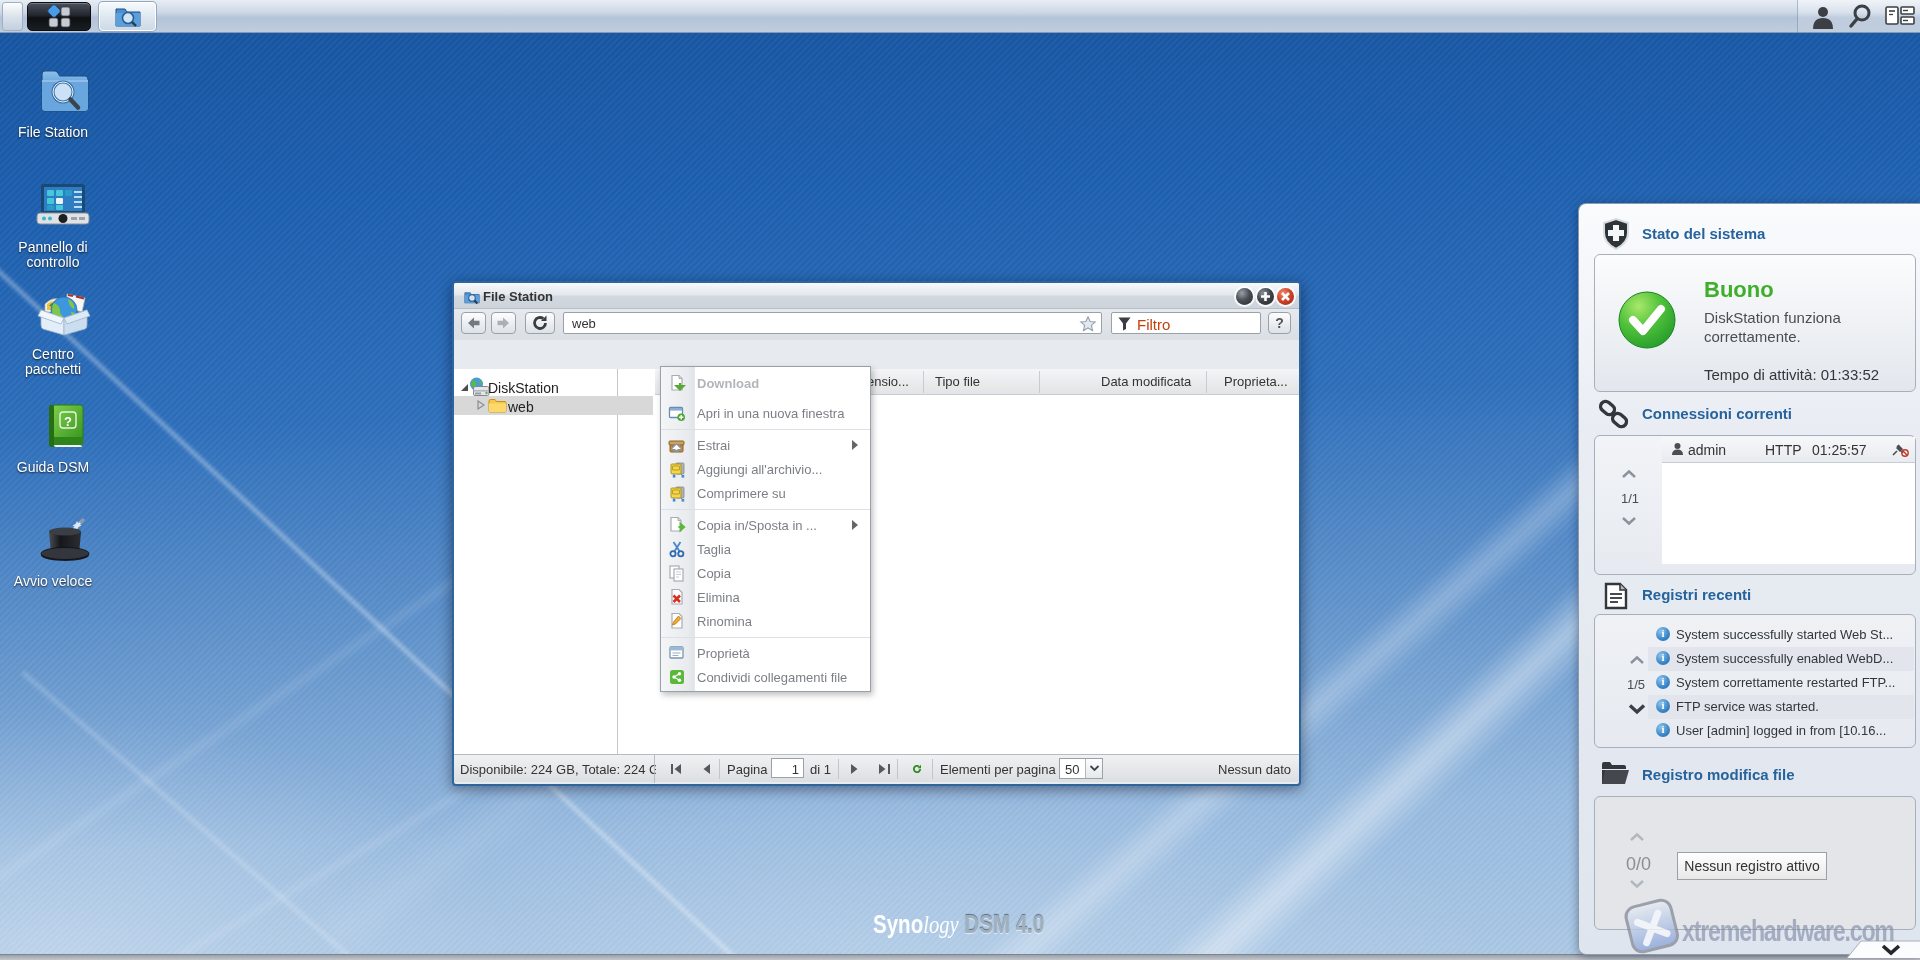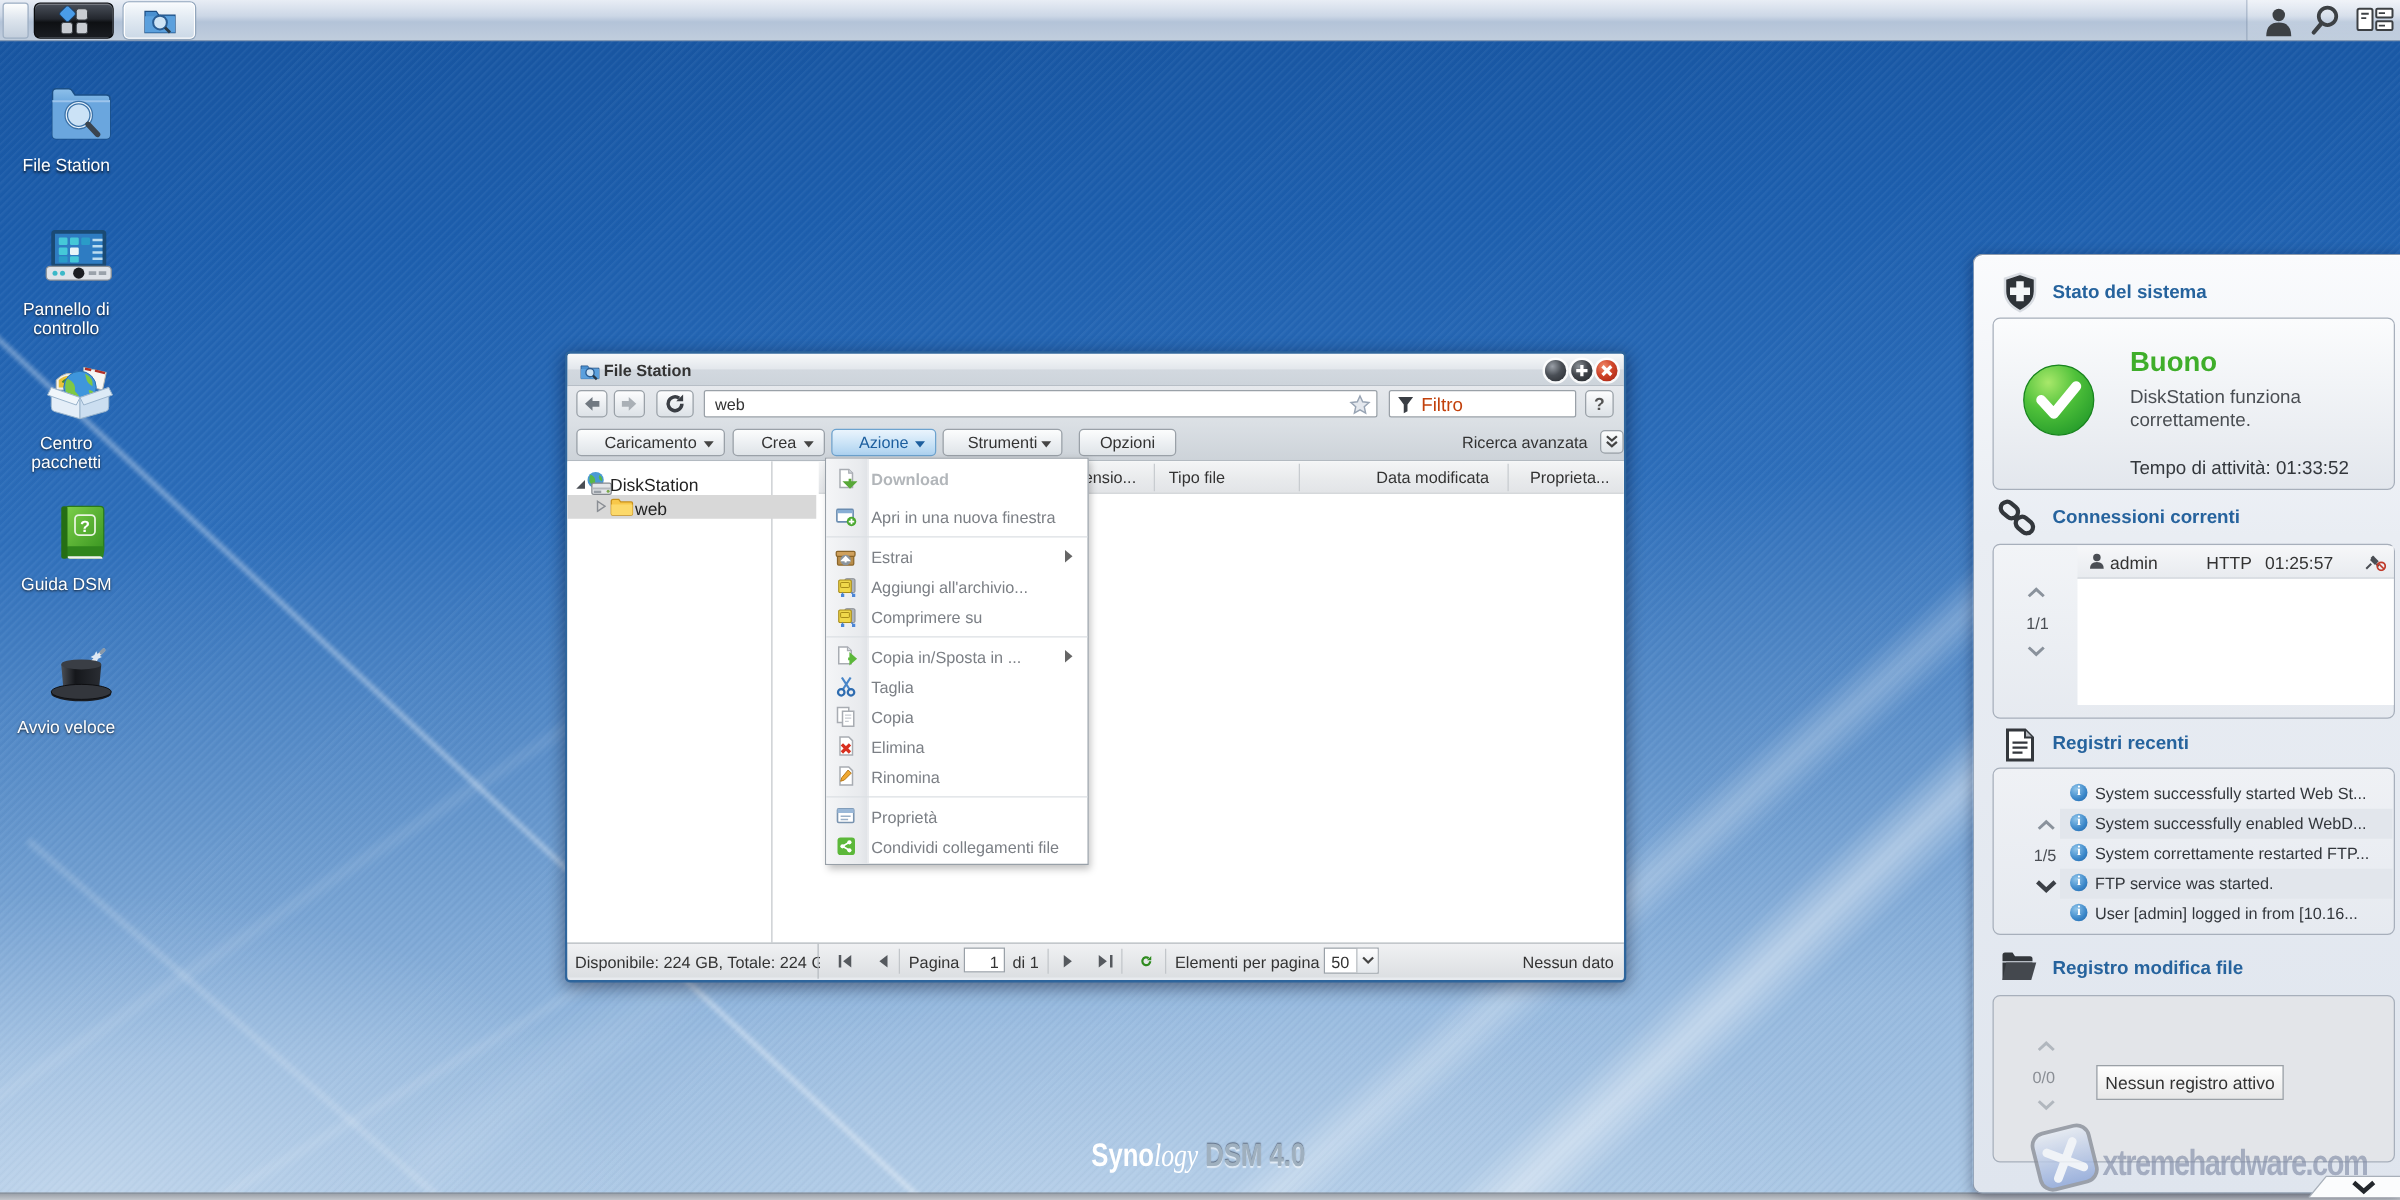--- a/index.html
+++ b/index.html
@@ -283,33 +283,20 @@
         </svg>
     </div>
     <div style="position:absolute; left:657px; top:3px; width:150px; height:22px; background:#fff; border:1px solid #9aa1a8; border-radius:2px;">
       <svg width="15" height="16" viewBox="0 0 15 16" style="position:absolute;left:5px;top:3px;">
           <path d="M1.5 1.5 L13.5 1.5 L9 7.5 L9 13 L6 14.5 L6 7.5 Z" fill="#3a3e44"></path>
         </svg>
       <div style="position:absolute;left:25px;top:3px;font-size:15px;color:#c2410c;">Filtro</div>
     </div>
     <div class="btn1" style="left:814px; width:23px; text-align:center; font-size:14px; font-weight:bold; color:#555; line-height:20px;">?</div>
   </div>
-  <div id="toolbar2">
-    <div class="tbtn" style="left:7px; width:119px; line-height:20px;">Caricamento<div class="arr"></div></div>
-    <div class="tbtn" style="left:132px; width:74px; line-height:20px;">Crea<div class="arr"></div></div>
-    <div class="tbtn" style="left:211px; width:84px; line-height:20px; background:linear-gradient(#eaf4fd,#cce4f7 50%,#add2f0); border-color:#6da3cf; color:#1c5e9e;">Azione<div class="arr" style="border-top-color:#1c5e9e;"></div></div>
-    <div class="tbtn" style="left:300px; width:96px; line-height:20px;">Strumenti<div class="arr"></div></div>
-    <div class="tbtn" style="left:409px; width:78px; line-height:20px;">Opzioni</div>
-    <div style="position:absolute; right:29px; top:6px; font-size:13px; color:#333;">Ricerca avanzata</div>
-    <div class="tbtn" style="left:826px; width:19px; height:19px; top:4px;">
-      <svg width="17" height="17" viewBox="0 0 17 17">
-          <path d="M4.5 4 L8.5 7.5 L12.5 4 M4.5 8.5 L8.5 12 L12.5 8.5" stroke="#444" stroke-width="1.8" fill="none"></path>
-        </svg>
-    </div>
-  </div>
   <div id="winbody">
     <div id="tree">
       <svg width="9" height="9" viewBox="0 0 9 9" style="position:absolute;left:6px;top:14px;">
           <path d="M8 1 L8 8 L1 8 Z" fill="#4a4e54"></path>
         </svg>
       <svg width="22" height="20" viewBox="0 0 22 20" style="position:absolute;left:14px;top:8px;">
         <circle cx="8.5" cy="7" r="6.5" fill="#4a9ad4"></circle>
         <path d="M4.5 2.5 Q9 4.5 8 9 Q11.5 12.5 9.8 13.2 Q5 11.5 3.5 8 Q3 4.5 4.5 2.5 Z" fill="#58b848"></path>
         <path d="M11.5 3 Q14.5 5 13.5 8 Q11 6.8 11 5 Z" fill="#58b848"></path>
         <rect x="5.5" y="9.5" width="15.5" height="9" rx="1.5" fill="#e4e6e9" stroke="#84888e" stroke-width="1"></rect>
@@ -591,21 +578,21 @@
   <svg width="30" height="26" viewBox="0 0 30 26" style="position:absolute;left:21px;top:556px;">
     <path d="M2 4 Q2 2 4 2 L10 2 L12 5 L24 5 Q26 5 26 7 L26 9 L2 9 Z" fill="#33373c"></path>
     <path d="M2 10 L26 10 L23 24 L2 24 Z" fill="#33373c"></path>
     <path d="M5 10 L29 10 L25 24 L2 24 Z" fill="#44484e"></path>
   </svg>
   <div class="phead" style="top:562px;">Registro modifica file</div>
   <div class="pbox" style="top:592px; height:134px; background:#e3e5e9;">
     <svg width="16" height="10" viewBox="0 0 16 10" style="position:absolute;left:34px;top:35px;opacity:.55;">
         <path d="M2 8 L8 2.5 L14 8" stroke="#8a929c" stroke-width="2.4" fill="none"></path>
       </svg>
-    <div style="position:absolute;left:31px;top:57px;font-size:13px;color:#8a8e95;">0/0</div>
+    <div style="position:absolute;left:31px;top:57px;font-size:18px;color:#8a8e95;">0/0</div>
     <svg width="16" height="10" viewBox="0 0 16 10" style="position:absolute;left:34px;top:82px;opacity:.55;">
         <path d="M2 2 L8 7.5 L14 2" stroke="#8a929c" stroke-width="2.4" fill="none"></path>
       </svg>
     <div style="position:absolute;left:82px;top:55px;width:150px;height:28px;background:linear-gradient(#ffffff,#e8e8e8);border:1px solid #999fa0;border:1px solid #9aa0a6;text-align:center;font-size:14px;color:#333;line-height:26px;">Nessun registro attivo</div>
   </div>
 
   <svg width="90" height="18" viewBox="0 0 90 18" style="position:absolute;left:252px;top:736px;">
     <path d="M16 18 L30 1 L90 1 L90 18 Z" fill="#fbfcfd"></path>
     <path d="M16 18 L30 1 L90 1" stroke="#a8b0ba" stroke-width="1" fill="none"></path>
     <path d="M52 6 L60 13 L68 6" stroke="#23272c" stroke-width="3.6" fill="none"></path>

